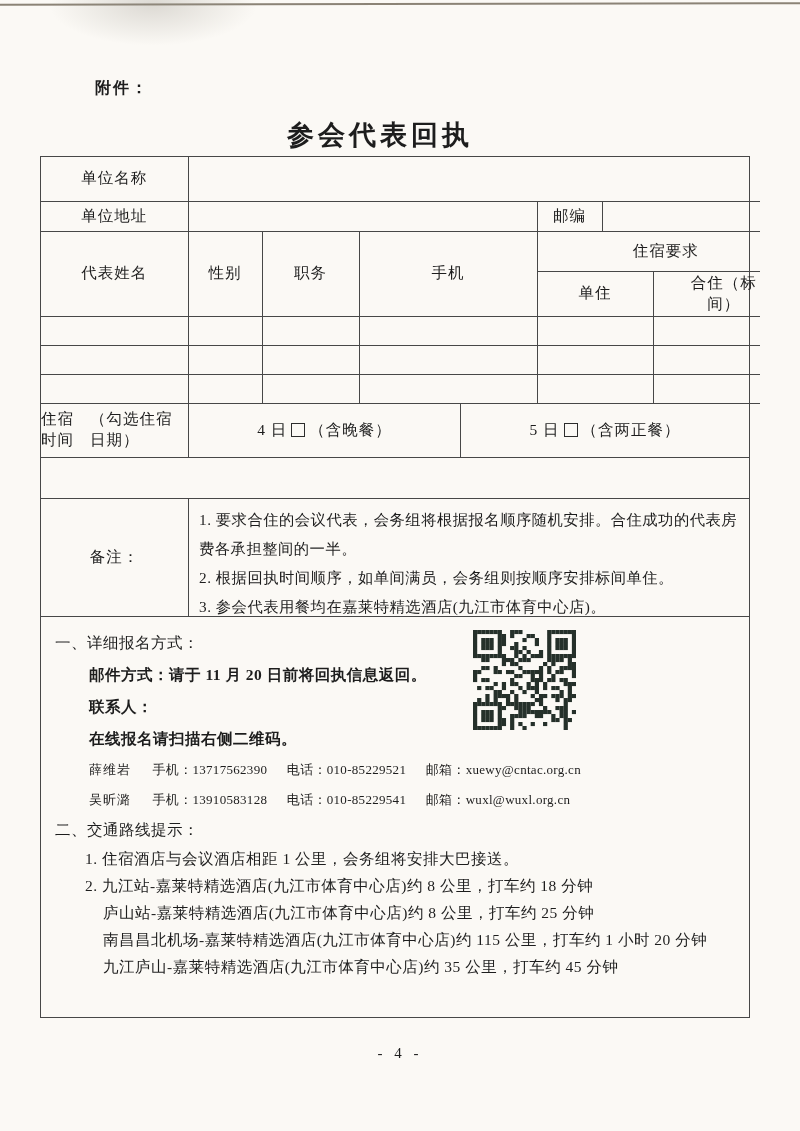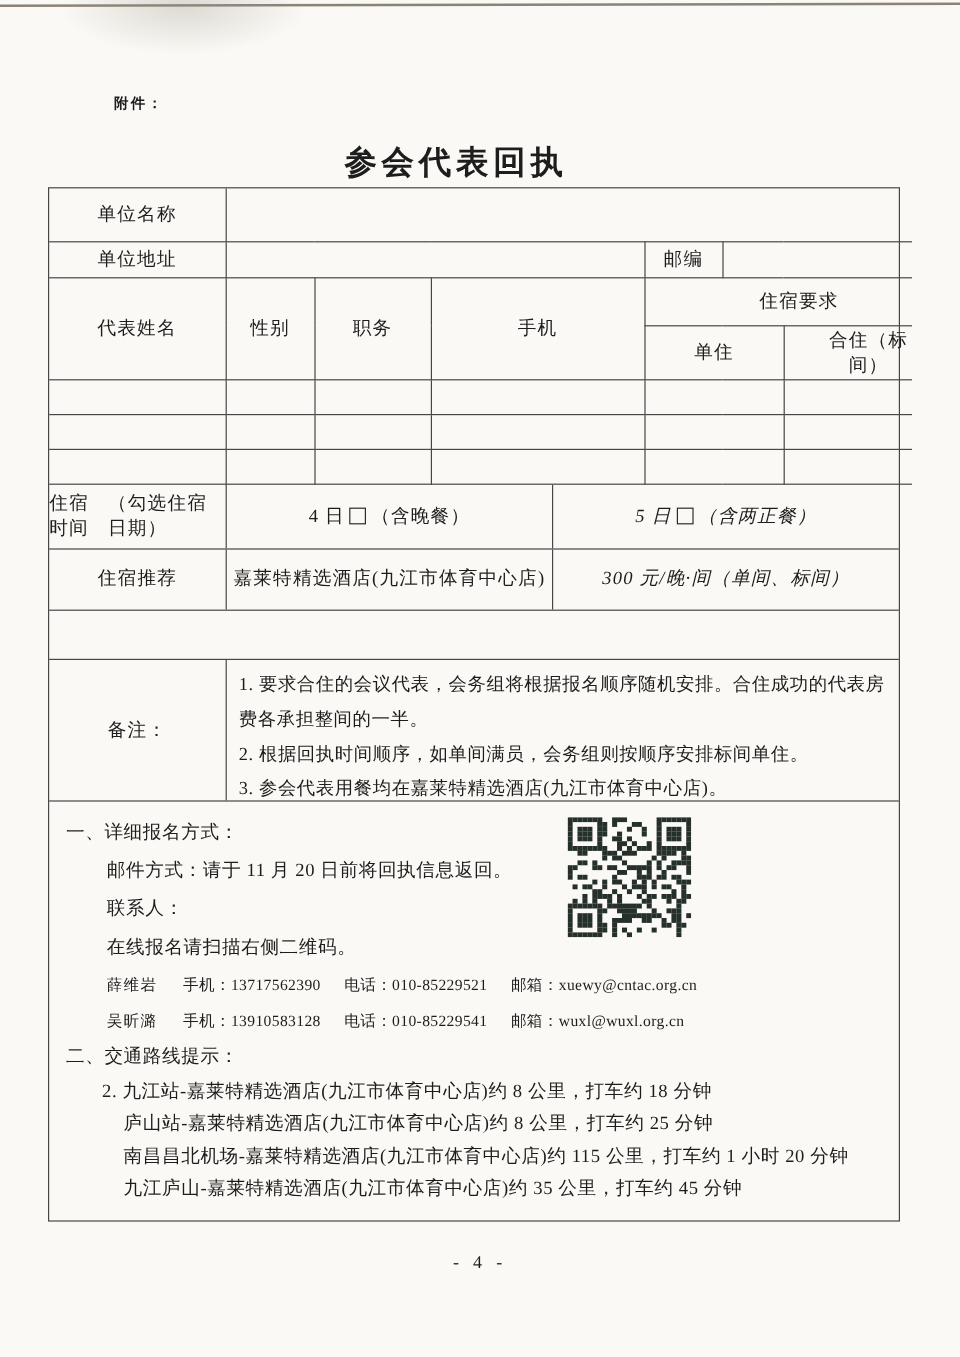--- a/index.html
+++ b/index.html
@@ -5,44 +5,44 @@
   html,body{margin:0;padding:0;}
   body{
     width:800px;height:1131px;position:relative;overflow:hidden;
     background:#fbf9f5;color:#1d1d1d;
     font-family:"Liberation Serif","DejaVu Serif",serif;
   }
   .scan-top-line{position:absolute;top:3px;left:-4px;width:810px;height:1.6px;
     background:#8b8376;transform:rotate(-0.12deg);}
   .scan-blotch{position:absolute;top:0;left:48px;width:210px;height:46px;
     background:radial-gradient(ellipse at 50% 10%,rgba(150,145,135,.30),rgba(150,145,135,0) 70%);}
-  .attachment{position:absolute;left:95px;top:78px;font-size:12px;font-weight:bold;letter-spacing:2px;}
+  .attachment{position:absolute;left:95px;top:78px;font-size:16px;font-weight:bold;letter-spacing:2px;}
   .title{position:absolute;left:0;right:40px;top:117px;text-align:center;
     font-size:27px;font-weight:bold;letter-spacing:4px;}
   .box{position:absolute;left:40px;top:156px;width:710px;height:862px;
     border:1.4px solid #474747;box-sizing:border-box;background:transparent;}
   table.grid{border-collapse:collapse;table-layout:fixed;width:719px;}
   table.grid td{border-right:1.4px solid #474747;border-bottom:1.4px solid #474747;
     text-align:center;vertical-align:middle;font-size:15.5px;padding:0;letter-spacing:1px;}
   table.grid td.ne{border-right:none;padding-left:34px;}
   .frow{display:flex;border-bottom:1.4px solid #474747;font-size:15.5px;letter-spacing:1px;}
   .fl{width:147px;flex:0 0 147px;border-right:1.4px solid #474747;
     display:flex;flex-direction:row;align-items:center;justify-content:center;}
   .fc{flex:1;display:flex;align-items:center;}
   .half1{width:271px;flex:0 0 271px;border-right:1.4px solid #474747;
     display:flex;align-items:center;justify-content:center;}
-  .half2{flex:1;display:flex;align-items:center;justify-content:center;font-style:italic;}
+  .half2{flex:1;display:flex;align-items:center;justify-content:center;}
   .cbx{display:inline-block;width:12px;height:12px;border:1.4px solid #2c2c2c;
     vertical-align:-1px;margin:0 4px;background:transparent;}
   .remarks-content{flex:1;padding:6px 8px 0 10px;display:block;}
   .remarks-content p{margin:0;line-height:29px;font-size:15.3px;letter-spacing:0.5px;}
   .notes{position:relative;height:355px;overflow:visible;padding-top:10px;box-sizing:border-box;
     font-size:15.5px;letter-spacing:0.5px;}
   .n-h{padding-left:14px;line-height:32px;}
-  .n-l{padding-left:48px;line-height:32px;}
+  .n-l{padding-left:48px;line-height:32px;font-weight:bold;}
   .n-contact{padding-left:48px;line-height:30px;font-size:13px;letter-spacing:0.3px;}
   .n-contact .g{margin-right:16px;}
   .n-contact .nm{margin-right:18px;letter-spacing:1px;}
   .n-h2{padding-left:14px;line-height:30px;}
   .n-t1{padding-left:44px;line-height:27px;}
   .n-t2{padding-left:62px;line-height:27px;}
   .qr{position:absolute;left:432px;top:13px;width:103px;height:100px;}
   .qr svg{width:100%;height:100%;fill:#25302a;}
   .page-num{position:absolute;left:0;right:0;top:1045px;text-align:center;
     font-size:15px;letter-spacing:4px;}
@@ -127,27 +127,20 @@
       <span class="cbx"></span>
       <span>（含晚餐）</span>
     </div>
     <div class="half2">
       <span>5 日</span>
       <span class="cbx"></span>
       <span>（含两正餐）</span>
     </div>
   </div>
 
-  <div class="frow" style="height:50px">
-    <div class="fl">
-      <span>住宿推荐</span>
-    </div>
-    <div class="half1">嘉莱特精选酒店(九江市体育中心店)</div>
-    <div class="half2">300 元/晚·间（单间、标间）</div>
-  </div>
 
   <div class="frow" style="height:40px">
   </div>
 
   <div class="frow" style="height:117px">
     <div class="fl">
       <span>备注：</span>
     </div>
     <div class="remarks-content">
       <p>1. 要求合住的会议代表，会务组将根据报名顺序随机安排。合住成功的代表房费各承担整间的一半。</p>
@@ -466,20 +459,21 @@
       <span class="g"><span>邮箱：</span><span>xuewy@cntac.org.cn</span></span>
     </div>
     <div class="n-contact">
       <span class="nm">吴昕潞</span>
       <span class="g"><span>手机：</span><span>13910583128</span></span>
       <span class="g"><span>电话：</span><span>010-85229541</span></span>
       <span class="g"><span>邮箱：</span><span>wuxl@wuxl.org.cn</span></span>
     </div>
 
     <div class="n-h2">二、交通路线提示：</div>
+    <div class="n-t1">1. 住宿酒店与会议酒店相距 1 公里，会务组将安排大巴接送。</div>
     <div class="n-t1">2. 九江站-嘉莱特精选酒店(九江市体育中心店)约 8 公里，打车约 18 分钟</div>
     <div class="n-t2">庐山站-嘉莱特精选酒店(九江市体育中心店)约 8 公里，打车约 25 分钟</div>
     <div class="n-t2">南昌昌北机场-嘉莱特精选酒店(九江市体育中心店)约 115 公里，打车约 1 小时 20 分钟</div>
     <div class="n-t2">九江庐山-嘉莱特精选酒店(九江市体育中心店)约 35 公里，打车约 45 分钟</div>
   </div>
 </div>
 
 <div class="page-num">- 4 -</div>
 
 </body></html>

